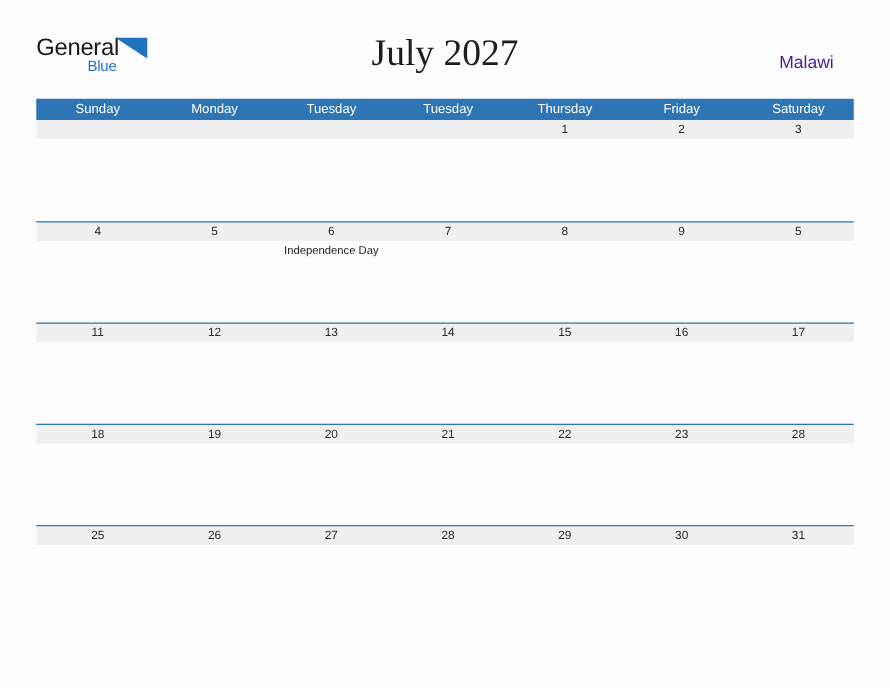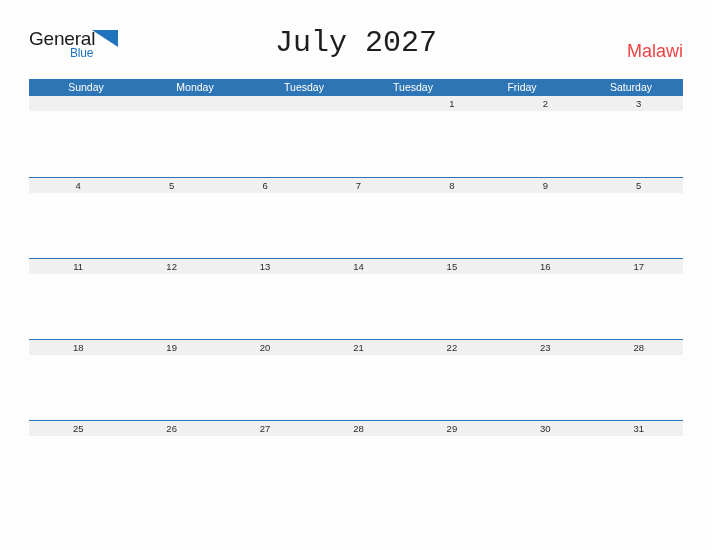--- a/index.html
+++ b/index.html
@@ -67,29 +67,29 @@
   .month-title {
     position: absolute;
     left: 0;
     right: 0;
     top: 0;
     text-align: center;
     font-size: 30px;
     color: #1d1d1d;
     font-weight: normal;
     letter-spacing: 0px;
-    font-family: Liberation Mono, monospace;
+    font-family: Liberation Serif, serif;
   }
 
   .country {
     position: absolute;
-    right: 0;
+    right: 16px;
     top: 15px;
-    font-size: 18px;
-    color: #ef4444;
+    font-size: 14px;
+    color: #4c1d95;
     font-family: "Liberation Sans", sans-serif;
   }
 
   
   .calendar {
     position: absolute;
     left: 29px;
     top: 79px;
     width: 654px;
     text-align: center;
@@ -181,20 +181,21 @@
 
   </div>
 
   <div class="calendar">
 
     <div class="dow-row">
       <div class="dow-cell">Sunday</div>
       <div class="dow-cell">Monday</div>
       <div class="dow-cell">Tuesday</div>
       <div class="dow-cell">Tuesday</div>
+      <div class="dow-cell">Thursday</div>
       <div class="dow-cell">Friday</div>
       <div class="dow-cell">Saturday</div>
     </div>
 
     <div id="weeks-container">
         <div class="week">
           <div class="week-band">
             <div class="day">
               <span class="day-num"></span>
             </div>
@@ -247,20 +248,23 @@
             <div class="day">
               <span class="day-num">9</span>
             </div>
             <div class="day">
               <span class="day-num">5</span>
             </div>
           </div>
           <div class="week-body">
             <div class="day-events"></div>
             <div class="day-events"></div>
+            <div class="day-events">
+              <div class="event">Independence Day</div>
+            </div>
             <div class="day-events"></div>
             <div class="day-events"></div>
             <div class="day-events"></div>
             <div class="day-events"></div>
           </div>
         </div>
         <div class="week">
           <div class="week-band">
             <div class="day">
               <span class="day-num">11</span>

